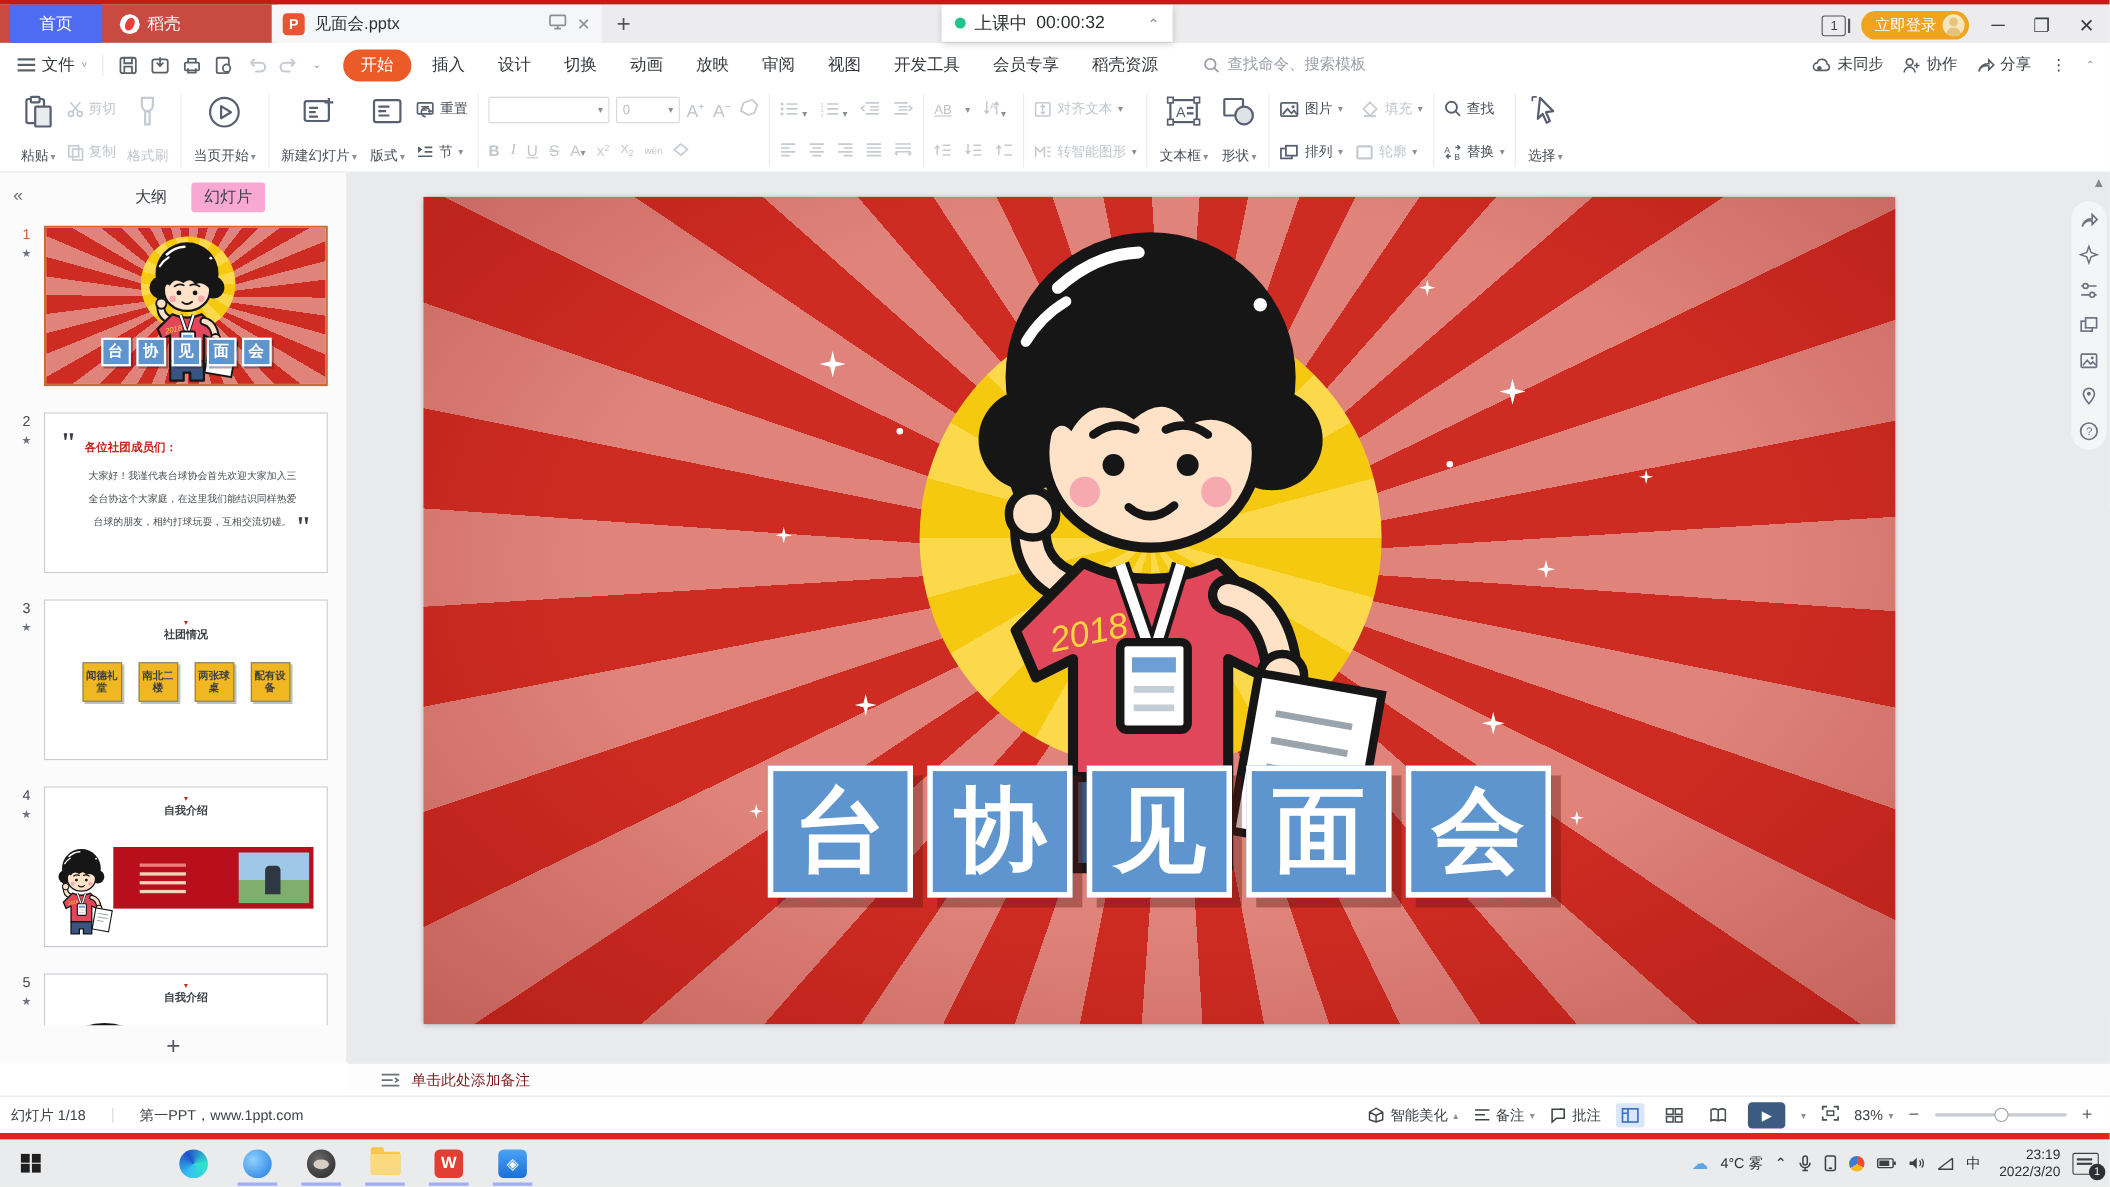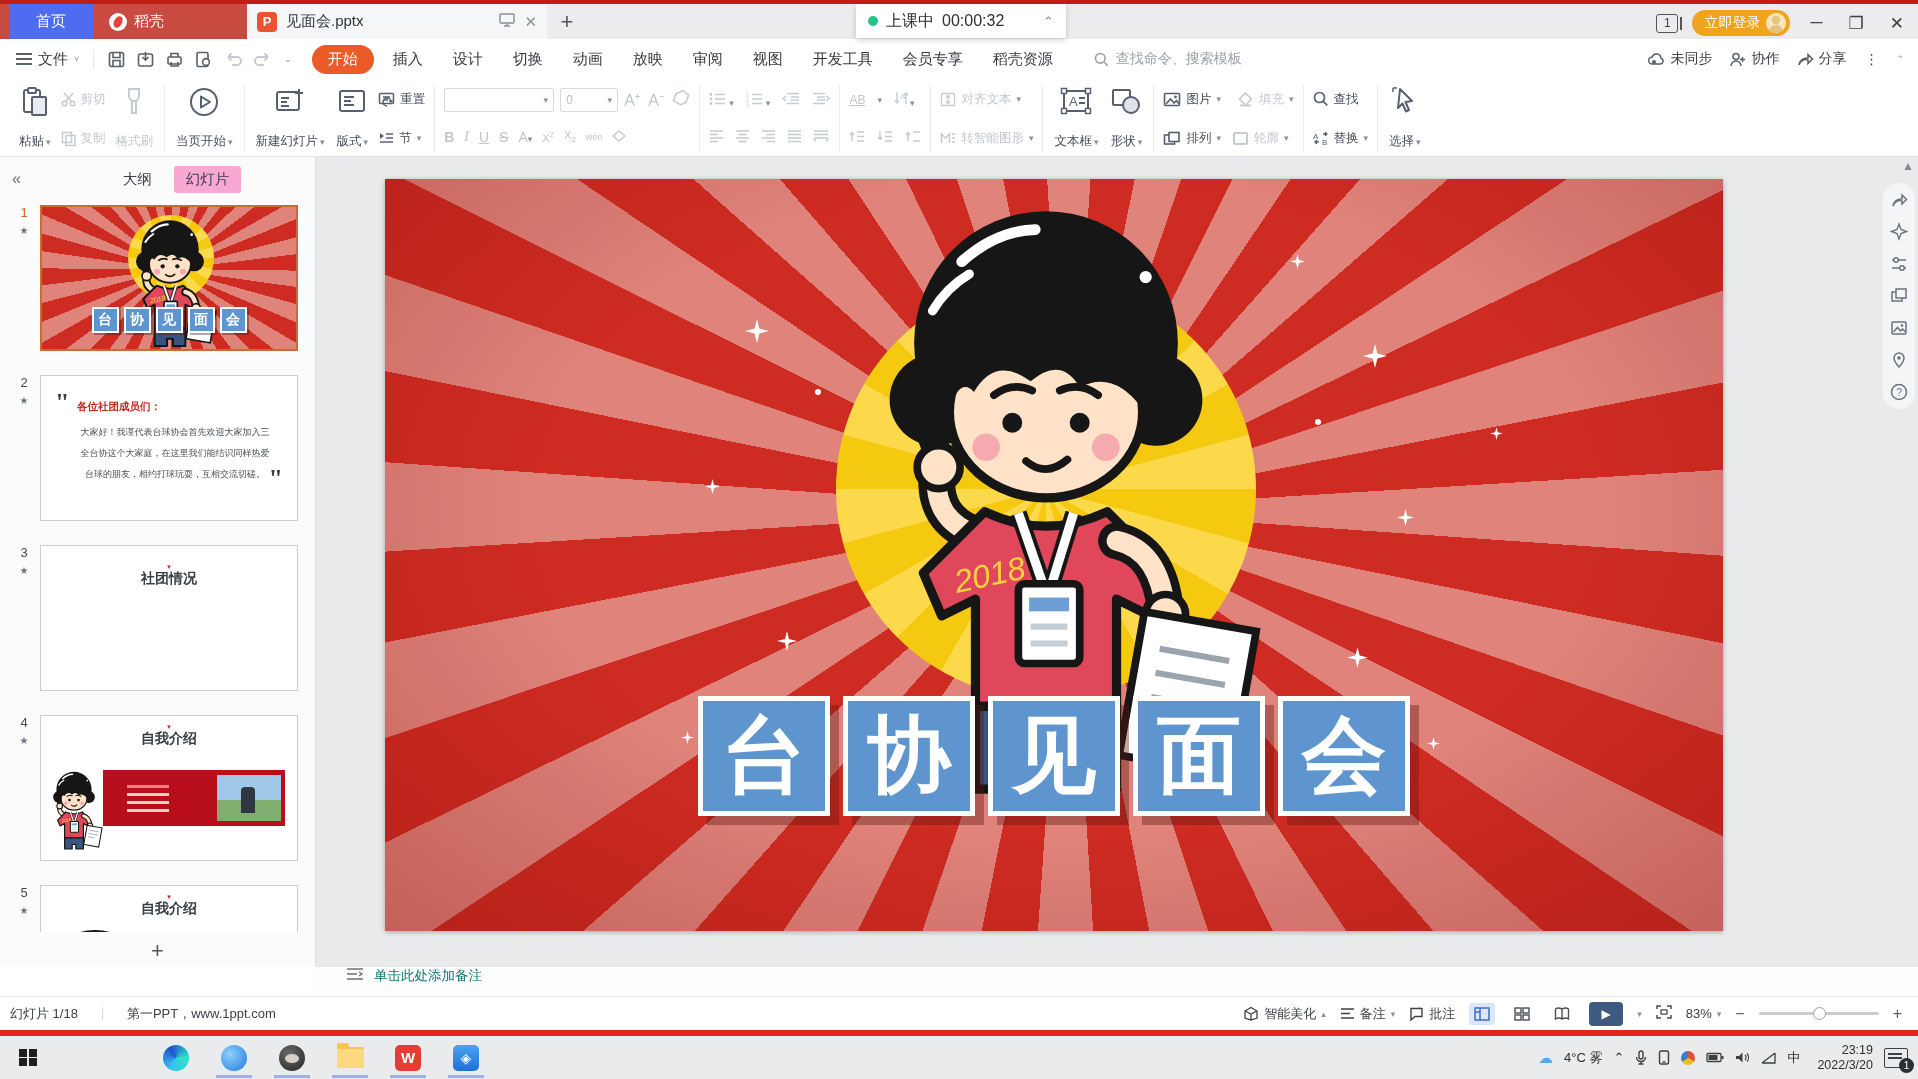--- a/index.html
+++ b/index.html
@@ -76,21 +76,21 @@
   .sb-tab.active { background:#f9a8d4; border-radius:3px; }
   .thumbs { position:absolute; top:48px; bottom:34px; left:0; right:0; overflow:hidden; }
   .titem { position:relative; margin:0 0 24px 40px; width:258px; }
   .tnum { position:absolute; left:-26px; top:0; width:20px; text-align:center; font-size:13px; color:#454a51; }
   .tnum.sel { color:#d2622a; }
   .tstar { position:absolute; left:-26px; top:20px; width:20px; text-align:center; font-size:10px; color:#6b7280; }
   .thumb { width:258px; height:146px; background:#fff; border:1px solid #c9ccd0; position:relative; overflow:hidden; }
   .thumb.sel { border:2px solid #cc6b2f; }
   .sunburst { background:repeating-conic-gradient(from 8deg at 51% 44%, #ce2b22 0deg 7.5deg, #df837b 7.5deg 15deg); }
   .redcaret { color:#c2261d; font-size:7px; display:block; text-align:center; line-height:6px; }
-  .tt-title { font-size:14px; font-weight:bold; color:#3a3f45; text-align:center; }
+  .tt-title { font-size:10px; font-weight:bold; color:#3a3f45; text-align:center; }
   .addslide { position:absolute; bottom:2px; left:0; right:0; text-align:center; font-size:22px; color:#53575d; }
 
   
   .minicircle { position:absolute; left:86px; top:8px; width:86px; height:86px; border-radius:50%;
     background:repeating-conic-gradient(from 0deg, #f6c911 0deg 15deg, #fcd94a 15deg 30deg); }
   .miniboxes { position:absolute; left:0; right:0; bottom:16px; display:flex; justify-content:center; gap:5px; }
   .minibox { width:27px; height:26px; background:#5e95cf; border:2px solid #fff; box-shadow:2px 2px 0 rgba(90,20,15,.4);
     color:#fff; font-size:14px; font-weight:bold; display:flex; align-items:center; justify-content:center; }
   
   .quote-open { position:absolute; left:14px; top:12px; font-family:"Liberation Serif",serif; font-weight:bold; font-size:26px; color:#3a3f45; }
@@ -128,21 +128,21 @@
   .sparkle { position:absolute; background:#fff; clip-path:polygon(50% 0,60% 40%,100% 50%,60% 60%,50% 100%,40% 60%,0 50%,40% 40%); }
   .sdot { position:absolute; background:#fff; border-radius:50%; }
 
   
   .scrollup { position:absolute; right:4px; top:2px; color:#85898f; font-size:12px; }
   .rstrip { position:absolute; right:3px; top:26px; width:32px; background:#f4f5f6; border-radius:16px; padding:8px 0; display:flex; flex-direction:column; gap:14px; align-items:center; }
   .rstrip svg { display:block; }
 
   
   .notesbar { position:absolute; left:316px; right:0; top:966px; height:30px; background:#fdfdfe; border-top:1px solid #e2e3e5;
-    display:flex; gap:10px; padding-left:30px; font-size:13.5px; color:#0f766e; }
+    display:flex; align-items:center; gap:10px; padding-left:30px; font-size:13.5px; color:#7f1d1d; }
   .statusbar { position:absolute; left:0; top:996px; width:100%; height:34px; background:#fff; border-top:1px solid #e4e5e7;
     display:flex; align-items:center; font-size:13px; color:#3c4148; }
   .statusbar .lft { display:flex; align-items:center; gap:24px; padding-left:10px; }
   .vdiv { width:1px; height:14px; background:#d9dbde; }
   .statusbar .rgt { margin-left:auto; display:flex; align-items:center; gap:14px; padding-right:16px; }
   .sb-it { display:flex; align-items:center; gap:5px; }
   .viewbtn { width:26px; height:22px; display:flex; align-items:center; justify-content:center; border-radius:3px; }
   .viewbtn.active { background:#dbe7f8; }
   .playbtn { width:34px; height:24px; background:#3d5a80; border-radius:4px; display:flex; align-items:center; justify-content:center; color:#fff; font-size:12px; }
   .slider { width:120px; height:3px; background:#c9ccd1; border-radius:2px; position:relative; }
@@ -723,20 +723,26 @@
         </div>
 
         <div class="titem">
           <span class="tnum">3</span>
           <span class="tstar">★</span>
           <div class="thumb">
             <div class="t3-title">
               <span class="redcaret">▾</span>
               <div class="tt-title">社团情况</div>
             </div>
+            <div class="ybrow">
+              <span class="ybox">闻德礼堂</span>
+              <span class="ybox">南北二楼</span>
+              <span class="ybox">两张球桌</span>
+              <span class="ybox">配有设备</span>
+            </div>
           </div>
         </div>
 
         <div class="titem">
           <span class="tnum">4</span>
           <span class="tstar">★</span>
           <div class="thumb">
             <div class="t4-title">
               <span class="redcaret">▾</span>
               <div class="tt-title">自我介绍</div>

